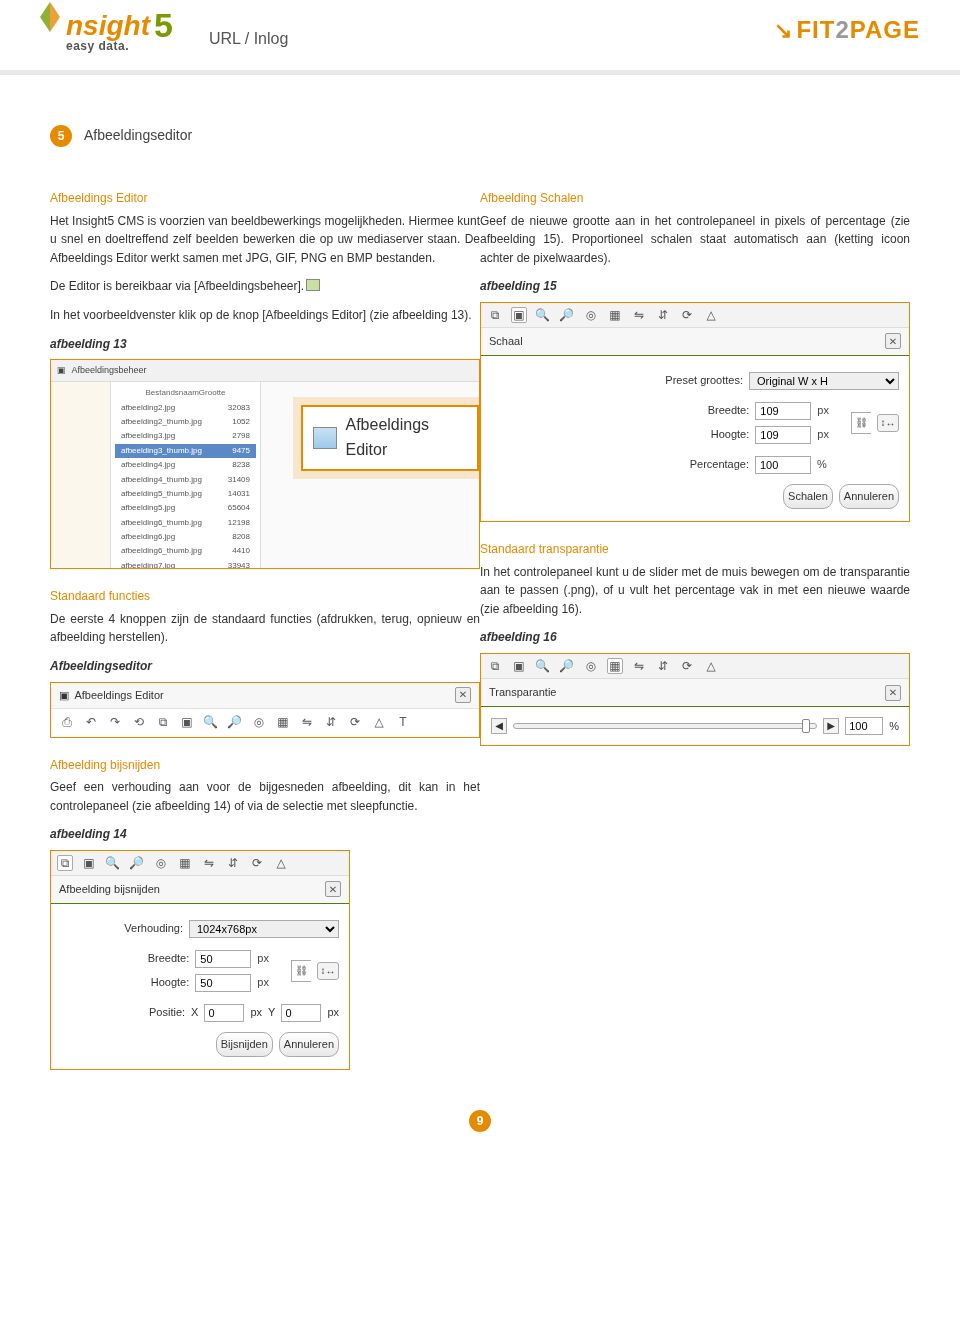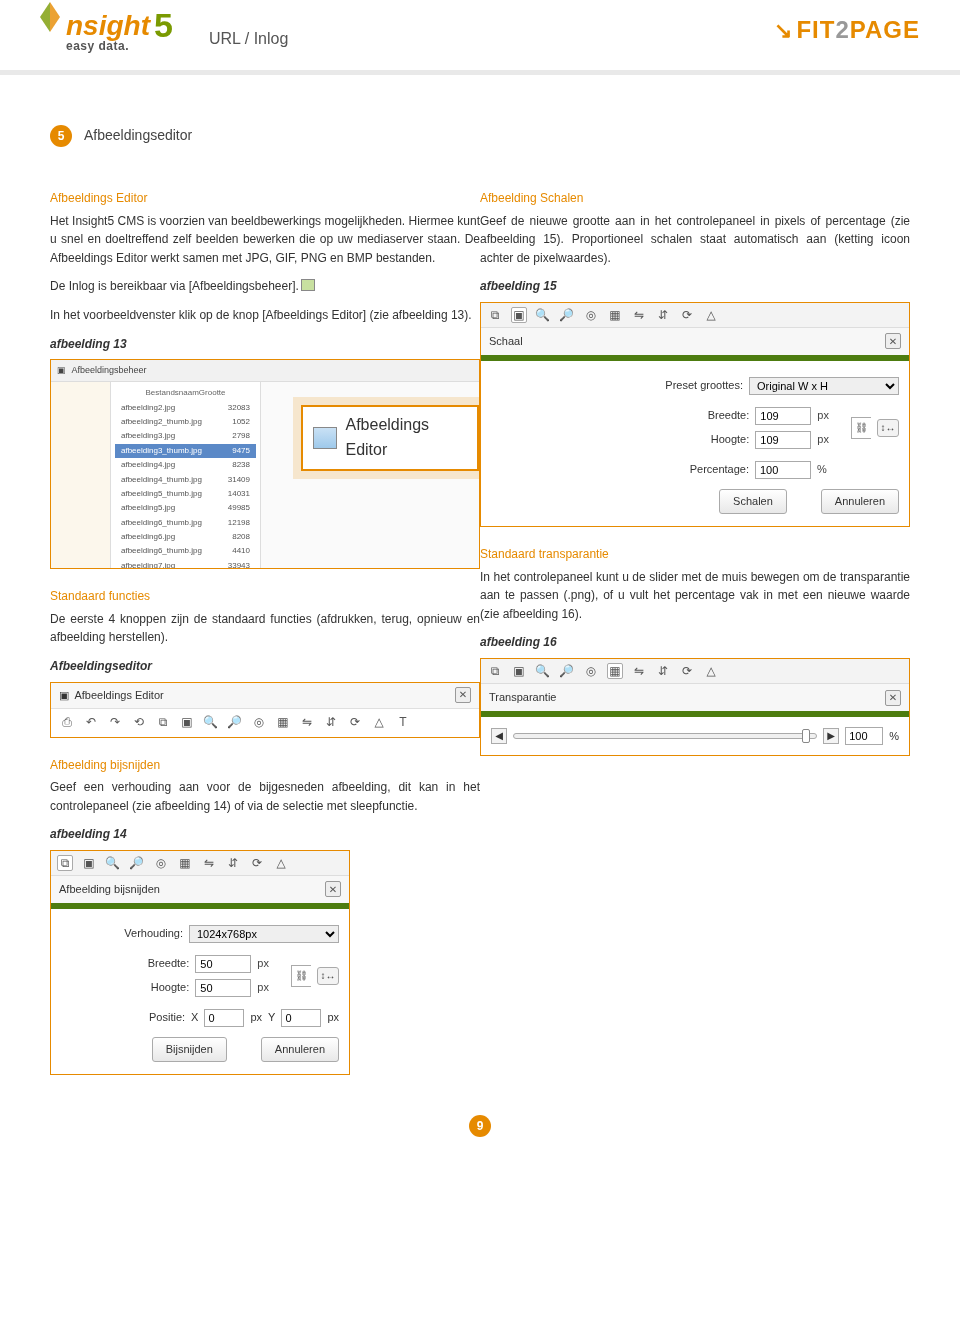--- a/index.html
+++ b/index.html
@@ -150,21 +150,21 @@
     display:inline-flex;align-items:center;justify-content:center;
     color:#555;
     font-size:12px;
     cursor:default;
   }
   .tb-icon.active { background:#fff;border:1px solid #aaa;border-radius:2px;}
   .panel-title-row {
     background:#f7f7f7;
     padding: 5px 8px;
     display:flex; justify-content:space-between; align-items:center;
-    border-bottom:6px solid #4d7c0f;
+    border-bottom:1px solid #4d7c0f;
   }
   .close-x {
     width:16px;height:16px;
     border:1px solid #999;
     background:#eee;
     border-radius:2px;
     display:inline-flex;align-items:center;justify-content:center;
     font-size:10px;color:#555;
   }
   .panel-body {
@@ -186,25 +186,24 @@
     padding:2px 4px;
     font-size:11px;
   }
   .form-row .unit { width:28px; color:#444;}
   .form-btns {
     display:flex; gap:6px; justify-content:flex-end; margin-top:10px;
   }
   .btn {
     border:1px solid #aaa;
     background:linear-gradient(#fff,#e8e8e8);
-    padding:3px 13px;
+    padding:3px 4px;
     font-size:11px;
-    border-radius:3px;
+    border-radius:10px;
     cursor:default;
-    margin-left:28px;
   }
   .chain-box {
     display:inline-flex;flex-direction:column;align-items:center;gap:2px;
     border-left:1px solid #aaa;border-top:1px solid #aaa;border-bottom:1px solid #aaa;
     padding:2px 3px;
     font-size:10px;
   }
   .swap-btn {
     width:22px;height:18px;border:1px solid #aaa;background:#f3f3f3;border-radius:3px;
     display:inline-flex;align-items:center;justify-content:center;font-size:10px;
@@ -320,21 +319,21 @@
     <span class="step-badge">5</span>
     <h2>Afbeeldingseditor</h2>
   </div>
 
   <div class="columns">
 
     <div class="col">
 
       <h3 class="orange-head">Afbeeldings Editor</h3>
       <p class="body-text">Het Insight5 CMS is voorzien van beeldbewerkings moge­lijkheden. Hiermee kunt u snel en doeltreffend zelf beelden bewerken die op uw mediaserver staan. De Afbeeldings Editor werkt samen met JPG, GIF, PNG en BMP bestanden.</p>
-      <p class="body-text icon-inline">De Inlog is bereikbaar via [Afbeeldingsbeheer].</p>
+      <p class="body-text icon-inline">De Editor is bereikbaar via [Afbeeldingsbeheer].</p>
       <p class="body-text">In het voorbeeldvenster klik op de knop [Afbeeldings Editor] (zie afbeelding 13).</p>
 
       <div class="fig-label">afbeelding 13</div>
       <div class="fig13">
         <div class="top-bar">
           <span>▣</span>
           <span>Afbeeldingsbeheer</span>
         </div>
         <div class="left-tree"></div>
         <div class="list">
@@ -365,21 +364,21 @@
           <div class="row">
               <span>afbeelding4_thumb.jpg</span>
               <span>31409</span>
             </div>
           <div class="row">
               <span>afbeelding5_thumb.jpg</span>
               <span>14031</span>
             </div>
           <div class="row">
               <span>afbeelding5.jpg</span>
-              <span>49985</span>
+              <span>65604</span>
             </div>
           <div class="row">
               <span>afbeelding6_thumb.jpg</span>
               <span>12198</span>
             </div>
           <div class="row">
               <span>afbeelding6.jpg</span>
               <span>8208</span>
             </div>
           <div class="row">

